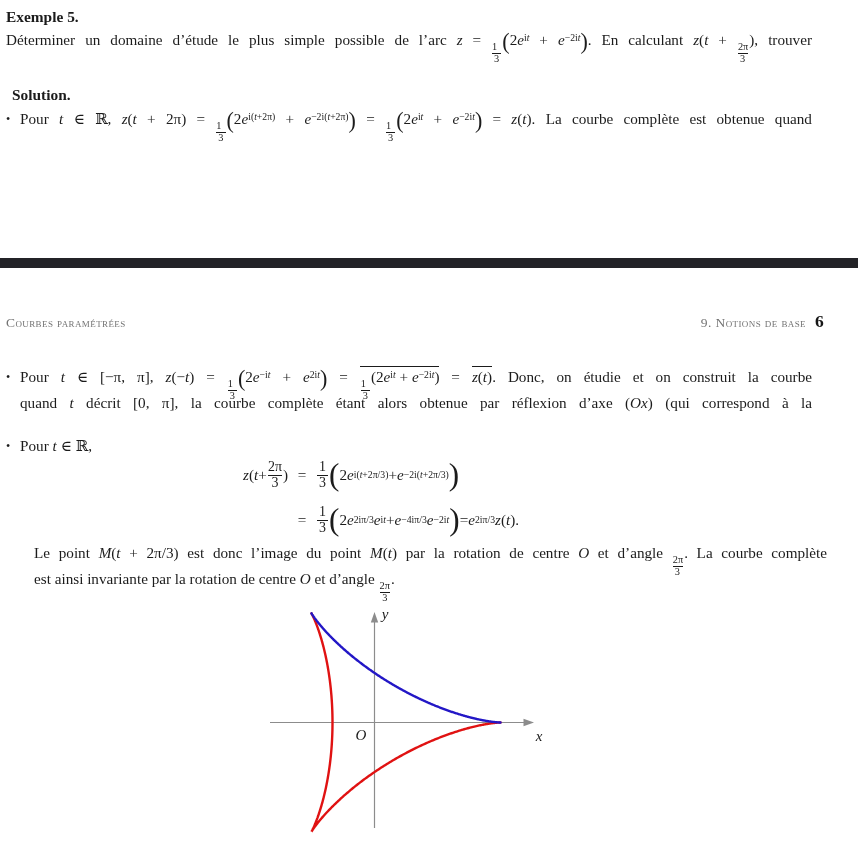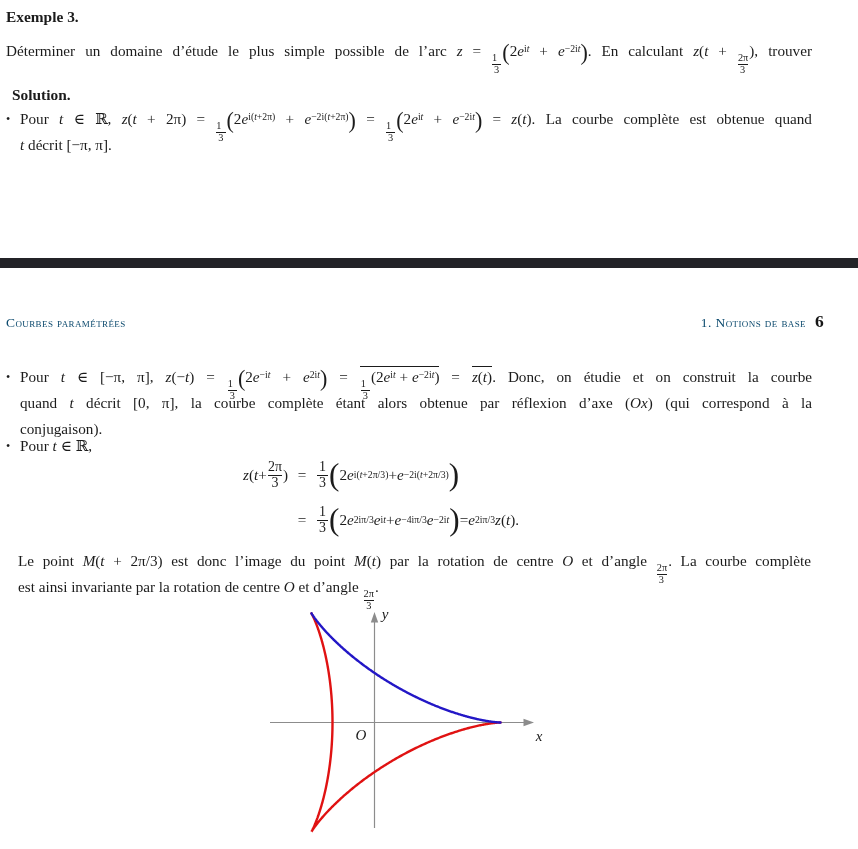--- a/index.html
+++ b/index.html
@@ -15,39 +15,39 @@
   .over{display:inline-block;border-top:1px solid currentColor;padding-top:1px;line-height:1.15;}
   .bigp{font-size:1.45em;line-height:0;vertical-align:-0.18em;}
   .bigp.bd{font-size:2.05em;vertical-align:-0.28em;}
   .tline{height:26px;line-height:26px;overflow:visible;}
   .jfull{text-align:justify;text-align-last:justify;}
   .jlast{text-align:left;}
   .bullet{display:flex;}
   .bullet .marker{width:14px;flex:none;font-size:12px;line-height:26px;}
   .bullet .btxt{flex:1;}
   .doc-title{font-weight:bold;font-size:15.4px;}
-  .runhead{font-variant:small-caps;letter-spacing:0.4px;color:#0c4a6e;font-size:13.5px;line-height:17px;}
+  .runhead{font-variant:small-caps;letter-spacing:0.4px;color:#737373;font-size:13.5px;line-height:17px;}
   .pagenum{font-weight:bold;font-size:17.5px;color:#161616;line-height:20px;}
   #separator-bar{left:0;top:258px;width:858px;height:10px;}
   #equations{left:218px;top:452px;font-size:15.2px;}
   .eqrow{display:flex;align-items:center;height:46px;white-space:nowrap;}
   .eqrow .lhs{width:70px;display:flex;justify-content:flex-end;align-items:center;}
   .eqrow .rel{width:28px;text-align:center;}
   .eqrow .rhs{display:flex;align-items:center;}
   #figure-svg-wrap{left:255px;top:602px;width:296px;height:247px;}
   svg text{font-family:"Liberation Serif","DejaVu Serif",serif;font-style:italic;font-size:15px;}
 </style>
 </head>
 <body>
 
 <div class="page">
 
-  <div class="abs doc-title" style="left:6px;top:8px;">Exemple 3.</div>
+  <div class="abs doc-title" style="left:6px;top:8px;">Exemple 5.</div>
 
-  <div class="abs" style="left:6px;top:38px;width:806px;">
+  <div class="abs" style="left:6px;top:27px;width:806px;">
       <div class="tline jfull">Déterminer un domaine d’étude le plus simple possible de l’arc <i>z</i> = <span class="frac">
           <span class="nu">1</span>
           <span class="de">3</span>
         </span><span class="bigp">(</span>2<i>e</i><sup>i<i>t</i></sup> + <i>e</i><sup>−2i<i>t</i></sup><span class="bigp">)</span>. En calculant <i>z</i>(<i>t</i> + <span class="frac">
           <span class="nu">2π</span>
           <span class="de">3</span>
         </span>), trouver</div>
     </div>
 
   <div class="abs doc-title" style="left:12px;top:86px;">Solution.</div>
@@ -55,44 +55,42 @@
   <div class="abs bullet" style="left:6px;top:106px;width:806px;">
     <span class="marker">•</span>
     <span class="btxt">
         <div class="tline jfull">Pour <i>t</i> ∈ ℝ, <i>z</i>(<i>t</i> + 2π) = <span class="frac">
             <span class="nu">1</span>
             <span class="de">3</span>
           </span><span class="bigp">(</span>2<i>e</i><sup>i(<i>t</i>+2π)</sup> + <i>e</i><sup>−2i(<i>t</i>+2π)</sup><span class="bigp">)</span> = <span class="frac">
             <span class="nu">1</span>
             <span class="de">3</span>
           </span><span class="bigp">(</span>2<i>e</i><sup>i<i>t</i></sup> + <i>e</i><sup>−2i<i>t</i></sup><span class="bigp">)</span> = <i>z</i>(<i>t</i>). La courbe complète est obtenue quand</div>
-        <div class="tline jlast"><i>t</i> décrit [−π, π].</div>
       </span>
   </div>
 
   <div class="abs" id="separator-bar" style="background: rgb(35, 35, 39);"></div>
 
   <div class="abs" style="left:6px;top:314px;width:800px;">
     <span class="runhead" style="float:left;">Courbes paramétrées</span>
-    <span class="runhead" style="float:right;">1. Notions de base</span>
+    <span class="runhead" style="float:right;">9. Notions de base</span>
   </div>
   <div class="abs pagenum" style="left:815px;top:311px;">6</div>
 
   <div class="abs bullet" style="left:6px;top:364px;width:806px;">
     <span class="marker">•</span>
     <span class="btxt">
         <div class="tline jfull">Pour <i>t</i> ∈ [−π, π], <i>z</i>(−<i>t</i>) = <span class="frac">
             <span class="nu">1</span>
             <span class="de">3</span>
           </span><span class="bigp">(</span>2<i>e</i><sup>−i<i>t</i></sup> + <i>e</i><sup>2i<i>t</i></sup><span class="bigp">)</span> = <span class="over"><span class="frac">
               <span class="nu">1</span>
               <span class="de">3</span>
             </span>(2<i>e</i><sup>i<i>t</i></sup> + <i>e</i><sup>−2i<i>t</i></sup>)</span> = <span class="over"><i>z</i>(<i>t</i>)</span>. Donc, on étudie et on construit la courbe</div>
         <div class="tline jfull">quand <i>t</i> décrit [0, π], la courbe complète étant alors obtenue par réflexion d’axe (<i>Ox</i>) (qui correspond à la</div>
-        <div class="tline jlast">conjugaison).</div>
       </span>
   </div>
 
   <div class="abs bullet" style="left:6px;top:433px;width:806px;">
     <span class="marker">•</span>
     <span class="btxt">
         <div class="tline jlast">Pour <i>t</i> ∈ ℝ,</div>
       </span>
   </div>
 
@@ -111,21 +109,21 @@
     <div class="eqrow" style="height:44px;">
       <span class="lhs"></span>
       <span class="rel">=</span>
       <span class="rhs"><span class="frac d">
             <span class="nu">1</span>
             <span class="de">3</span>
           </span><span class="bigp bd">(</span>2<i>e</i><sup>2iπ/3</sup><i>e</i><sup>i<i>t</i></sup> + <i>e</i><sup>−4iπ/3</sup><i>e</i><sup>−2i<i>t</i></sup><span class="bigp bd">)</span> = <i>e</i><sup>2iπ/3</sup><i>z</i>(<i>t</i>).</span>
     </div>
   </div>
 
-  <div class="abs" style="left:18px;top:540px;width:793px;margin-top:8px;">
+  <div class="abs" style="left:34px;top:540px;width:793px;">
       <div class="tline jfull">Le point <i>M</i>(<i>t</i> + 2π/3) est donc l’image du point <i>M</i>(<i>t</i>) par la rotation de centre <i>O</i> et d’angle <span class="frac">
           <span class="nu">2π</span>
           <span class="de">3</span>
         </span>. La courbe complète</div>
       <div class="tline jlast">est ainsi invariante par la rotation de centre <i>O</i> et d’angle <span class="frac">
           <span class="nu">2π</span>
           <span class="de">3</span>
         </span>.</div>
     </div>
 

